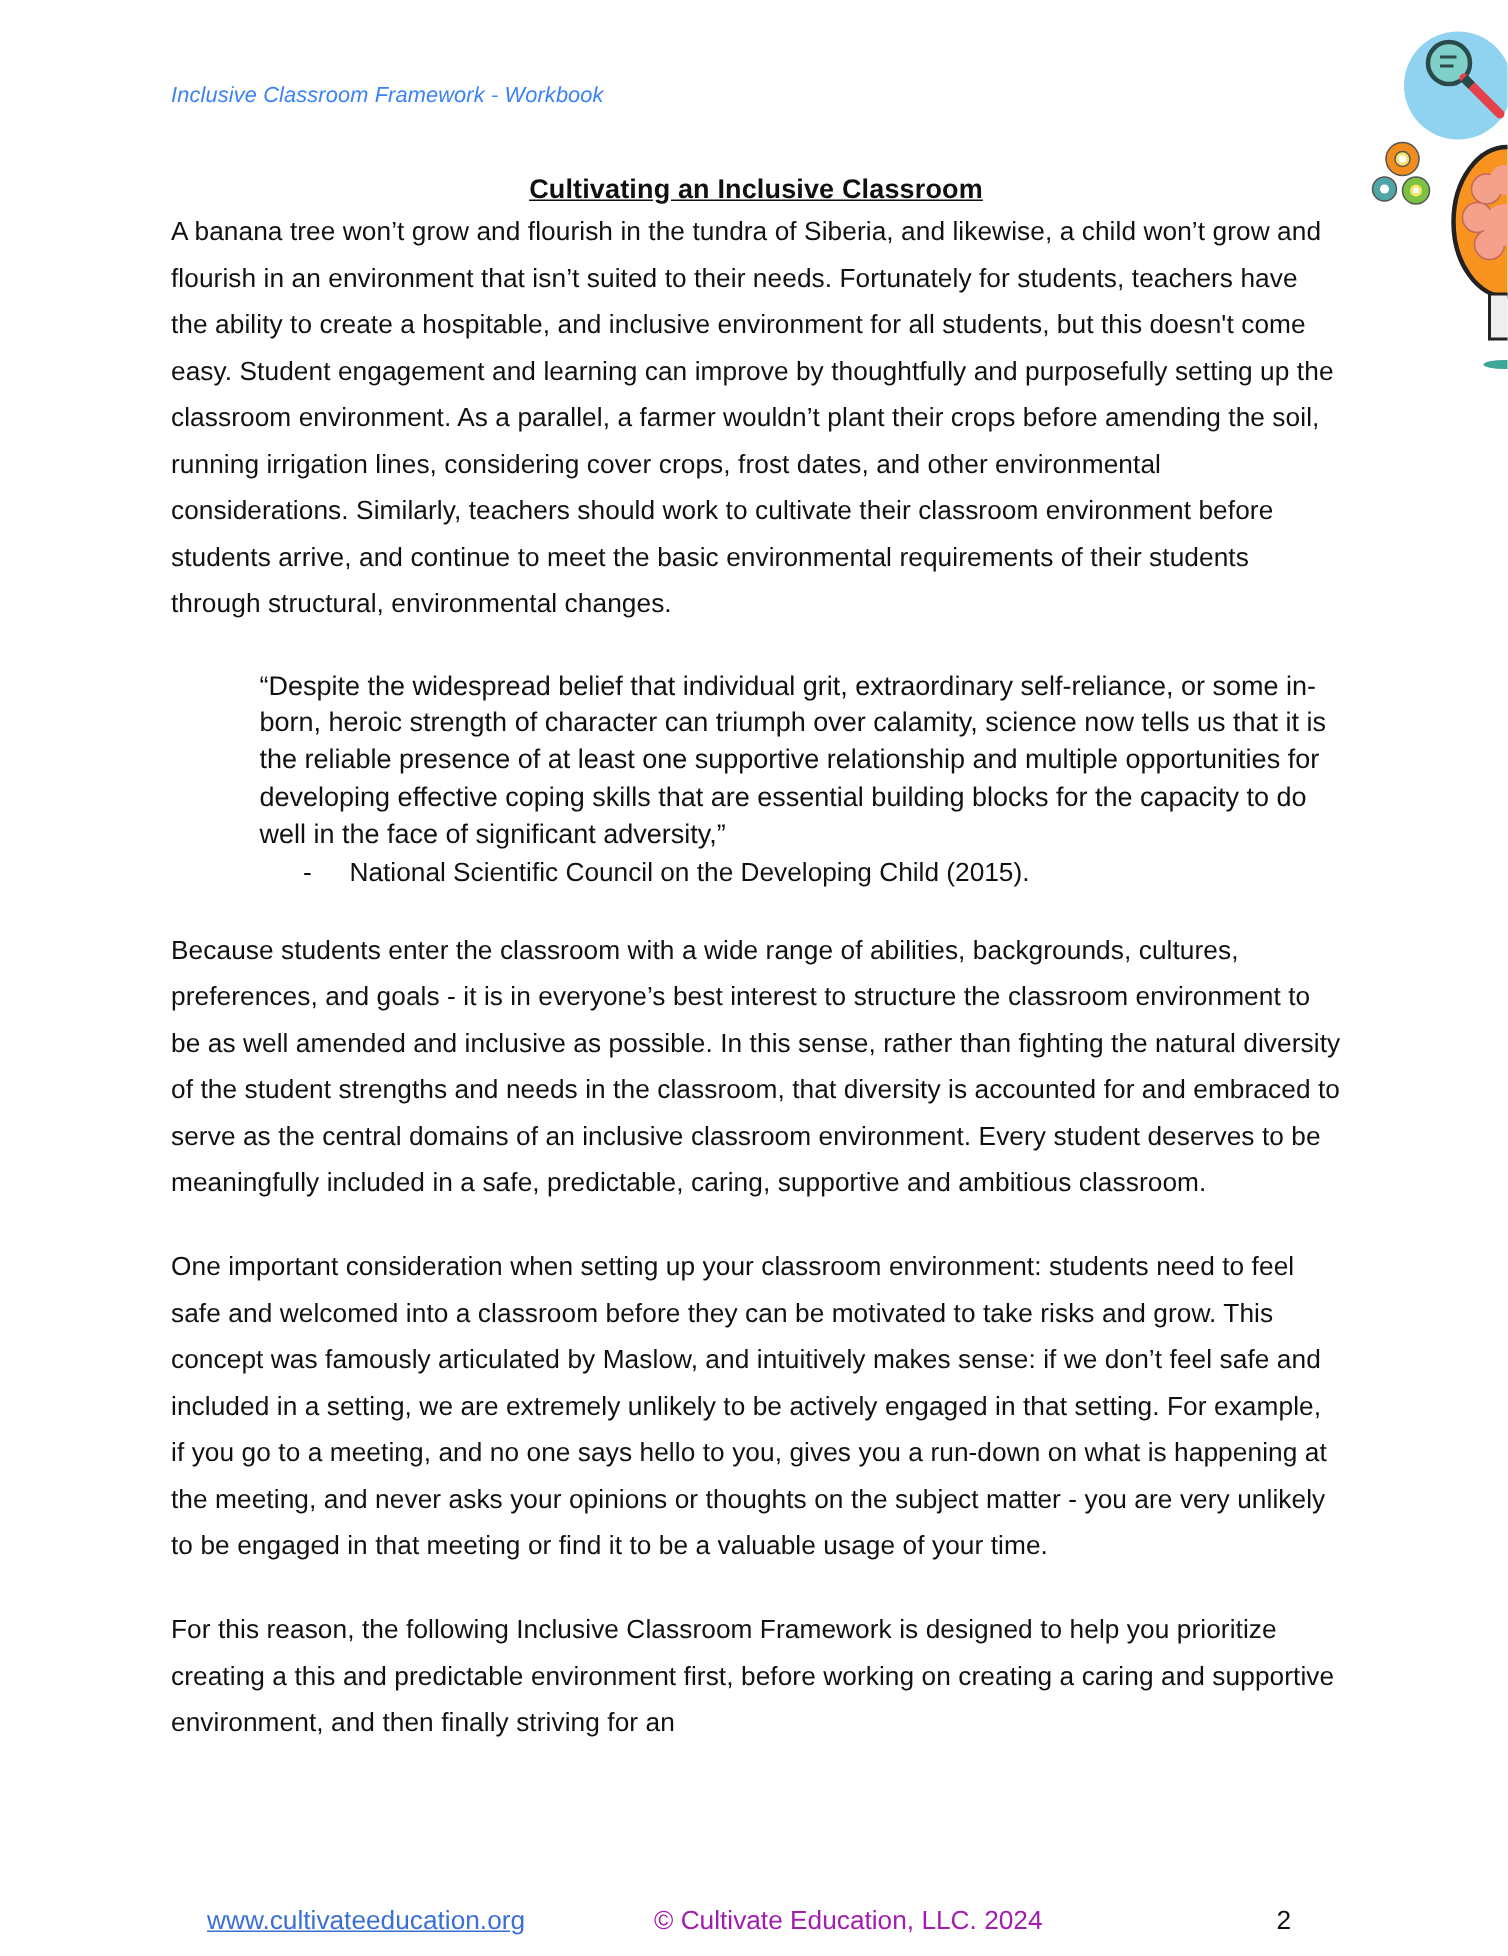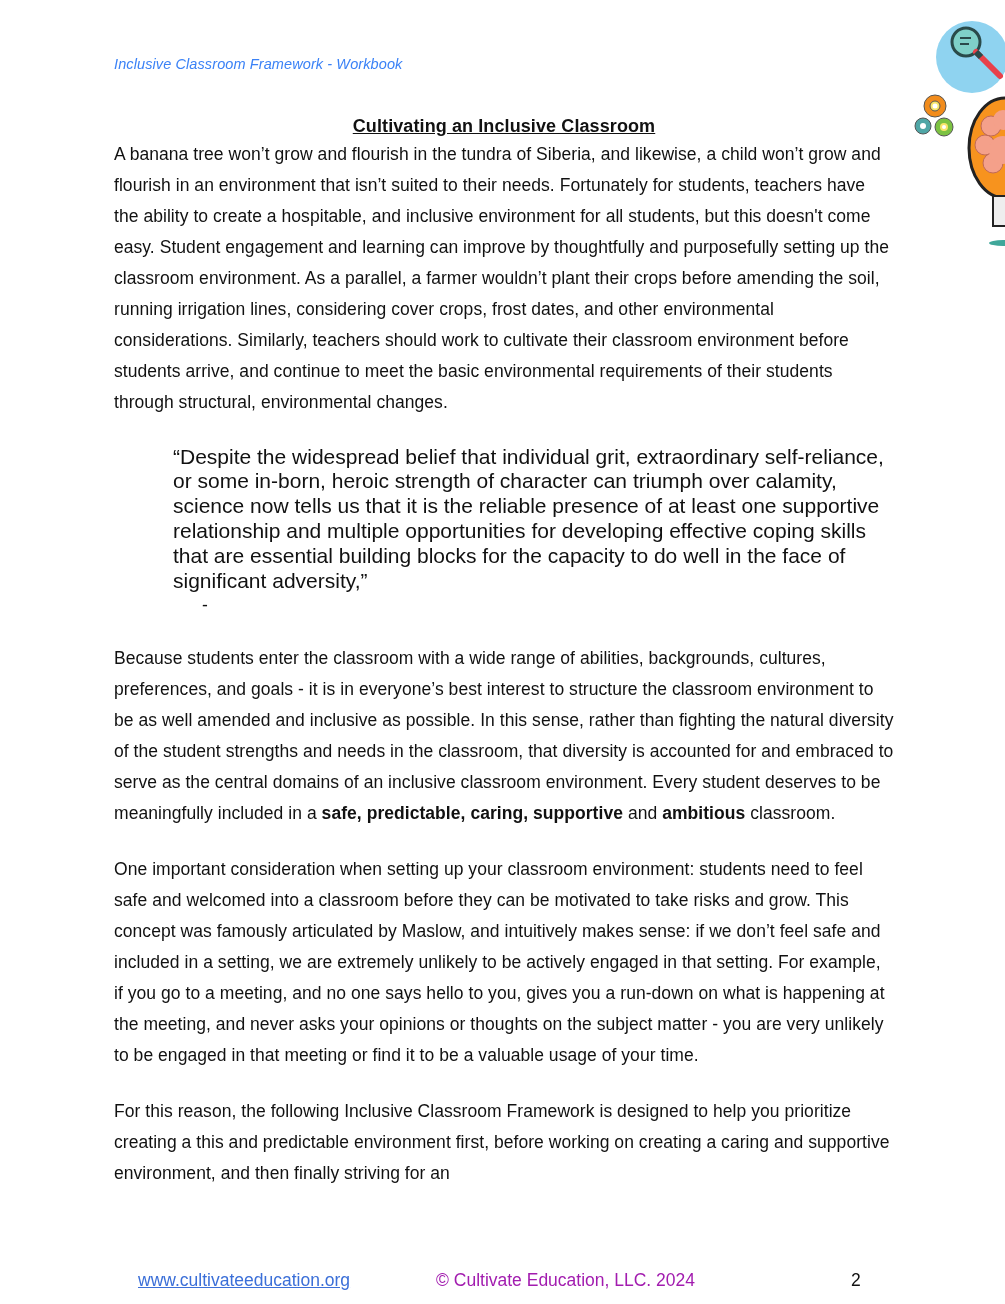--- a/index.html
+++ b/index.html
@@ -50,35 +50,35 @@
       font-size: 17.5px;
       line-height: 31px;
       margin: 0;
       letter-spacing: 0.05px;
     }
     .gap {
       height: 24.8px;
     }
     .quote {
       margin: 0 0 0 59px;
-      font-size: 21px;
+      font-size: 18px;
       line-height: 24.8px;
       width: 722px;
     }
     .attribution {
       margin: 0 0 0 88px;
       font-size: 17.5px;
       line-height: 24.8px;
       display: flex;
     }
     .attribution .dash {
       width: 31px;
       display: inline-block;
     }
-    b { font-weight: bold; text-align: center; }
+    b { font-weight: normal; text-align: center; }
     .footer {
       position: absolute;
       top: 1270px;
       left: 0;
       width: 1005px;
       height: 26px;
       font-size: 17.5px;
     }
     .footer a {
       position: absolute;
@@ -137,20 +137,21 @@
   <h1 class="title">Cultivating an Inclusive Classroom</h1>
 
   <p class="para">A banana tree won’t grow and flourish in the tundra of Siberia, and likewise, a child won’t grow and flourish in an environment that isn’t suited to their needs. Fortunately for students, teachers have the ability to create a hospitable, and inclusive environment for all students, but this doesn't come easy. Student engagement and learning can improve by thoughtfully and purposefully setting up the classroom environment. As a parallel, a farmer wouldn’t plant their crops before amending the soil, running irrigation lines, considering cover crops, frost dates, and other environmental considerations. Similarly, teachers should work to cultivate their classroom environment before students arrive, and continue to meet the basic environmental requirements of their students through structural, environmental changes.</p>
 
   <div class="gap"></div>
   <div class="gap" style="height:2px"></div>
 
   <p class="quote">“Despite the widespread belief that individual grit, extraordinary self-reliance, or some in-born, heroic strength of character can triumph over calamity, science now tells us that it is the reliable presence of at least one supportive relationship and multiple opportunities for developing effective coping skills that are essential building blocks for the capacity to do well in the face of significant adversity,”</p>
   <div class="attribution">
     <span class="dash">-</span>
+    <span>National Scientific Council on the Developing Child (2015).</span>
   </div>
 
   <div class="gap"></div>
 
   <p class="para"><span>Because students enter the classroom with a wide range of abilities, backgrounds, cultures, preferences, and goals - it is in everyone’s best interest to structure the classroom environment to be as well amended and inclusive as possible. In this sense, rather than fighting the natural diversity of the student strengths and needs in the classroom, that diversity is accounted for and embraced to serve as the central domains of an inclusive classroom environment. Every student deserves to be meaningfully included in a </span><b>safe, predictable, caring, supportive</b><span> and </span><b>ambitious</b><span> classroom.</span></p>
 
   <div class="gap"></div>
 
   <p class="para">One important consideration when setting up your classroom environment: students need to feel safe and welcomed into a classroom before they can be motivated to take risks and grow. This concept was famously articulated by Maslow, and intuitively makes sense: if we don’t feel safe and included in a setting, we are extremely unlikely to be actively engaged in that setting. For example, if you go to a meeting, and no one says hello to you, gives you a run-down on what is happening at the meeting, and never asks your opinions or thoughts on the subject matter - you are very unlikely to be engaged in that meeting or find it to be a valuable usage of your time.</p>
 

